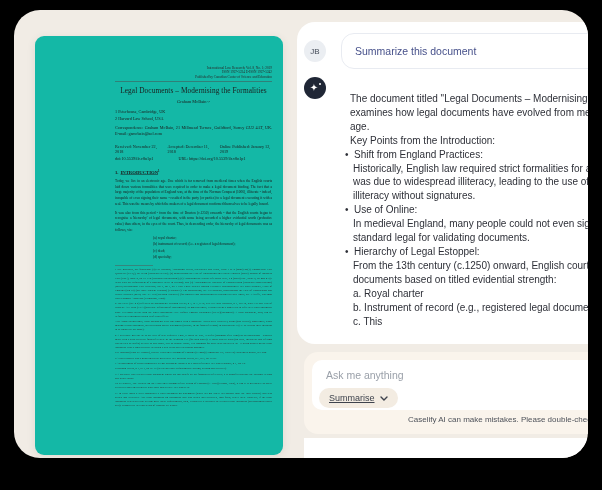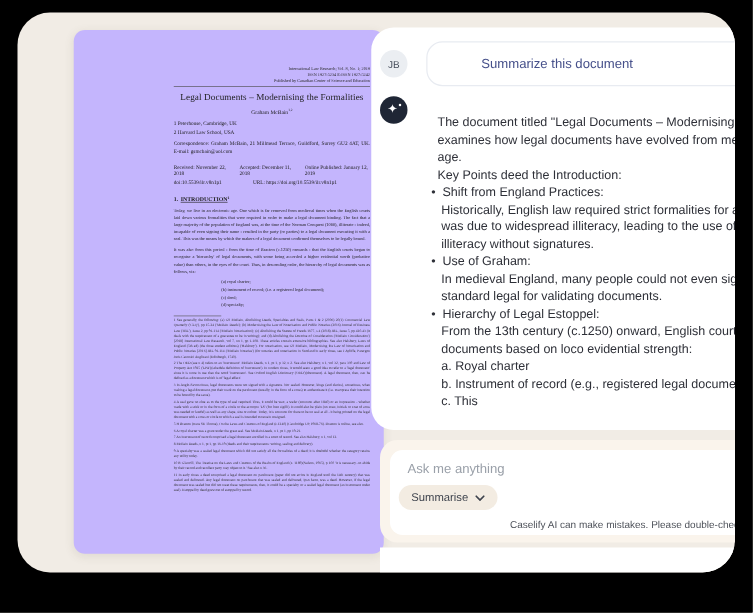--- a/index.html
+++ b/index.html
@@ -2,22 +2,22 @@
 <html><head>
 <meta charset="utf-8">
 <style>
   html,body{margin:0;padding:0;background:#000;}
   .stage{position:relative;width:602px;height:490px;background:#000;overflow:hidden;
          font-family:"Liberation Sans",sans-serif;}
   .window{position:absolute;left:14px;top:10px;width:574px;height:448px;
           background:#f1ece5;border-radius:26px;overflow:hidden;}
 
   
-  .doc-page{position:absolute;left:21px;top:14px;width:248px;height:419px;background:#c4b5fd;
-            border-radius:9px;box-shadow:0 2px 8px rgba(80,65,50,.10);overflow:hidden;margin-left:24px;}
+  .doc-page{position:absolute;left:21px;top:26px;width:248px;height:419px;background:#14b8a6;
+            border-radius:9px;box-shadow:0 2px 8px rgba(80,65,50,.10);overflow:hidden;}
   .doc-content{position:absolute;left:80px;top:0;width:314px;transform:scale(.5);
                transform-origin:0 0;font-family:"Liberation Serif",serif;color:#1c1c1c;}
   .journal{margin-top:58px;text-align:right;font-size:6.8px;line-height:9.4px;color:#2a2a2a;}
   .doc-rule{height:1px;background:#4a4a4a;margin-top:4px;}
   .doc-title{margin-top:9px;text-align:center;font-size:14.6px;letter-spacing:.2px;}
   .doc-author{margin-top:9px;text-align:center;font-size:8.8px;}
   .doc-author sup{font-size:5.5px;}
   .affils{margin-top:7px;}
   .affil{font-size:8.4px;line-height:14px;}
   .corr{margin-top:5px;font-size:8.4px;line-height:11.4px;text-align:justify;}
@@ -38,38 +38,38 @@
               border-radius:18px 0 0 18px;}
   .avatar{width:22px;height:22px;border-radius:50%;display:flex;align-items:center;
           justify-content:center;position:absolute;}
   .avatar-user{left:7px;top:18px;background:#ebeef2;color:#454c59;font-size:8px;font-weight:normal;}
   .avatar-ai{left:7px;top:55px;background:#1f2635;color:#fff;}
   .spark-main{font-size:10px;line-height:10px;margin-right:2px;}
   .spark-dot{position:absolute;right:5px;top:6px;width:2px;height:2px;border-radius:50%;background:#fff;}
   .bubble{position:absolute;left:44px;top:11px;right:-30px;height:36px;background:#fff;
           border:1px solid #e8ebf1;border-radius:13px;display:flex;align-items:center;
           padding:0 13px;box-sizing:border-box;}
-  .bubble-text{font-size:10.5px;color:#46508a;white-space:nowrap;margin-left:30px;}
+  .bubble-text{font-size:10.5px;color:#46508a;white-space:nowrap;}
   .chat-lines{position:absolute;left:53px;top:70px;right:-60px;font-size:10px;
               line-height:13.9px;color:#2e3038;}
   .chat-line{white-space:nowrap;}
   .chat-line.t-b{margin-left:-5px;}
   .chat-line.t-b::before{content:"•";display:inline-block;width:9px;color:#2e3038;}
   .chat-line.t-s{padding-left:3px;}
   .chat-line.t-a{padding-left:3px;}
 
   
   .composer{position:absolute;left:290px;top:342px;right:0;height:82px;background:#faf4ec;
             border-radius:14px 0 0 14px;}
-  .input-box{position:absolute;left:8px;top:8px;right:0;height:68px;background:#fff;
+  .input-box{position:absolute;left:8px;top:8px;right:0;height:50px;background:#fff;
              border-radius:10px 0 0 10px;}
   .placeholder{position:absolute;left:14px;top:9px;font-size:10.5px;color:#9aa0a9;}
   .mode-pill{position:absolute;left:7px;top:28px;height:20px;border-radius:10px;background:#f3ecE2;
              display:inline-flex;align-items:center;gap:5px;padding:0 10px;font-size:9px;
-             color:#3e434d;border:none;cursor:pointer;font-family:inherit;}
+             color:#3e434d;border:none;cursor:pointer;font-family:inherit;text-decoration:underline;}
   .disclaimer{position:absolute;left:104px;top:63px;font-size:8px;color:#4e525a;white-space:nowrap;}
   .footer-strip{position:absolute;left:290px;top:428px;right:0;height:20px;background:#fff;}
 </style>
 </head>
 <body>
 
 <div class="stage">
   <div class="window">
 
     <div class="doc-page">
@@ -142,31 +142,31 @@
       </div>
       <div class="avatar avatar-ai">
         <span class="spark-main">✦</span>
         <span class="spark-dot"></span>
       </div>
       <div class="chat-lines">
 
       <div class="chat-line t-p"><span>The document titled "Legal Documents – Modernising the Formalities" by Graham McBain</span></div>
           <div class="chat-line t-p"><span>examines how legal documents have evolved from medieval times to the modern electronic</span></div>
           <div class="chat-line t-p"><span>age.</span></div>
-          <div class="chat-line t-p"><span>Key Points deed the Introduction:</span></div>
+          <div class="chat-line t-p"><span>Key Points from the Introduction:</span></div>
           <div class="chat-line t-b"><span>Shift from England Practices:</span></div>
           <div class="chat-line t-s"><span>Historically, English law required strict formalities for a legal document to be binding. This</span></div>
           <div class="chat-line t-s"><span>was due to widespread illiteracy, leading to the use of seals as a way to confirm legal</span></div>
           <div class="chat-line t-s"><span>illiteracy without signatures.</span></div>
-          <div class="chat-line t-b"><span>Use of Graham:</span></div>
+          <div class="chat-line t-b"><span>Use of Online:</span></div>
           <div class="chat-line t-s"><span>In medieval England, many people could not even sign their names, so seals became the</span></div>
           <div class="chat-line t-s"><span>standard legal for validating documents.</span></div>
           <div class="chat-line t-b"><span>Hierarchy of Legal Estoppel:</span></div>
           <div class="chat-line t-s"><span>From the 13th century (c.1250) onward, English courts developed a ranking of legal</span></div>
-          <div class="chat-line t-s"><span>documents based on loco evidential strength:</span></div>
+          <div class="chat-line t-s"><span>documents based on titled evidential strength:</span></div>
           <div class="chat-line t-a"><span>a. Royal charter</span></div>
           <div class="chat-line t-a"><span>b. Instrument of record (e.g., registered legal documents)</span></div>
           <div class="chat-line t-a"><span>c. This</span></div>
         </div>
     </div>
 
     <div class="composer">
       <div class="input-box">
         <span class="placeholder">Ask me anything</span>
         <button class="mode-pill">

